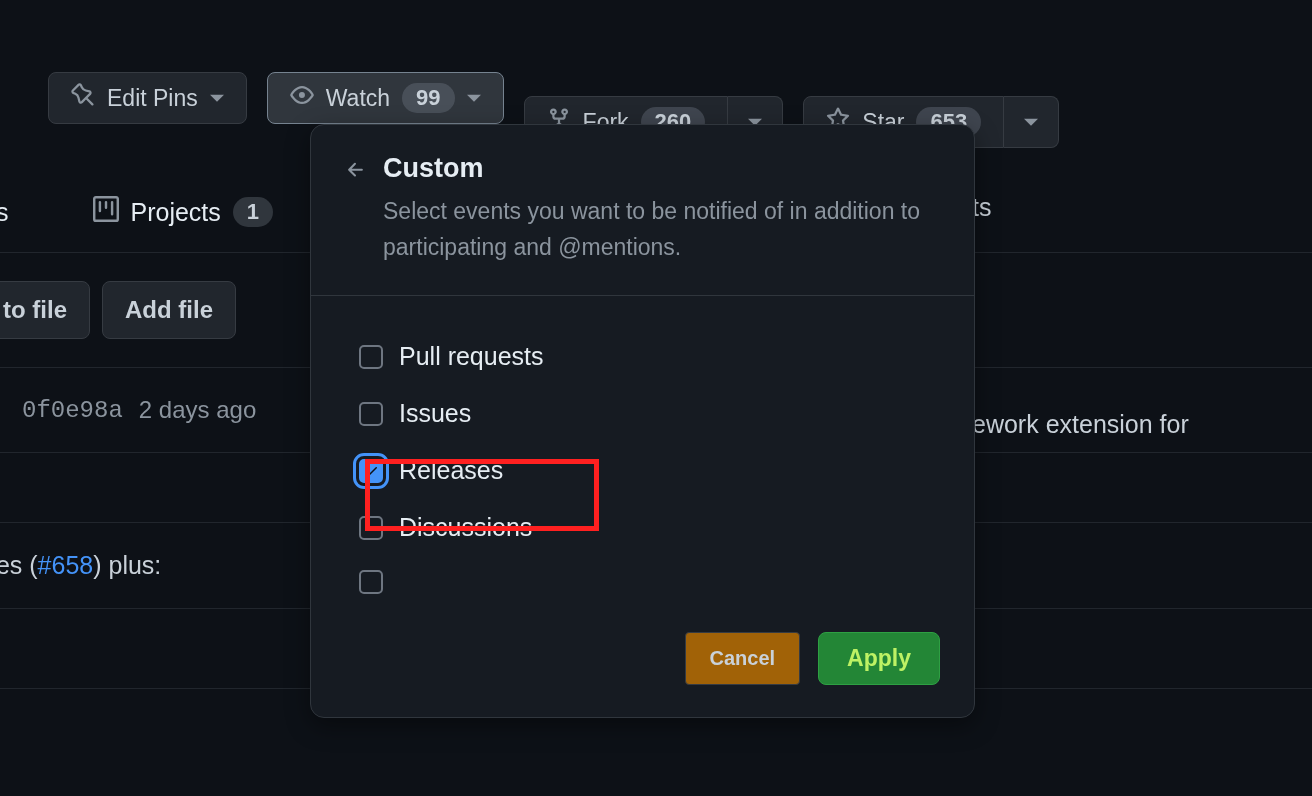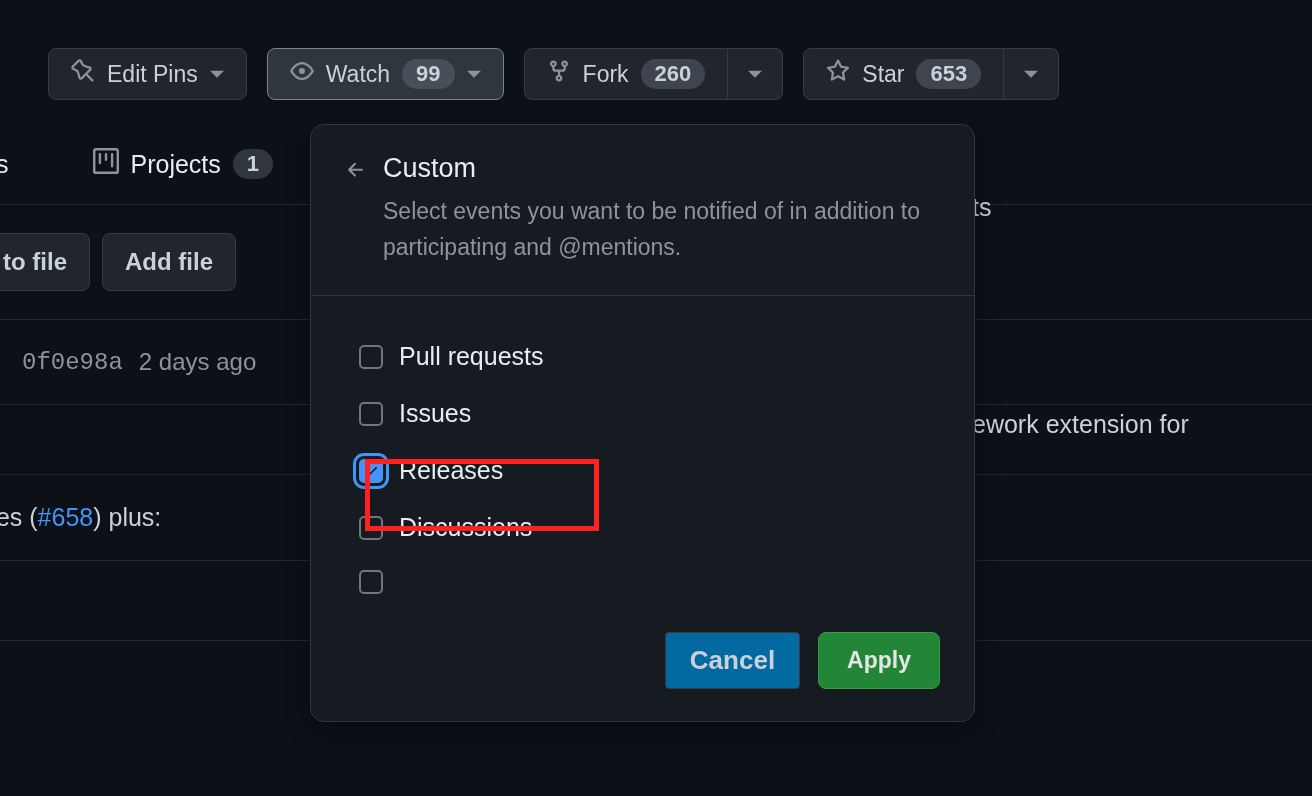--- a/index.html
+++ b/index.html
@@ -30,20 +30,21 @@
   color: #c9d1d9;
   font-size: 23px;
   font-weight: 500;
   display: inline-flex;
   align-items: center;
   gap: 12px;
   cursor: pointer;
 }
 .btn-group {
   display: inline-flex;
+  margin-top: 48px;
 }
 .btn-group .btn:first-child {
   border-top-right-radius: 0;
   border-bottom-right-radius: 0;
 }
 .btn-group .btn:last-child {
   border-top-left-radius: 0;
   border-bottom-left-radius: 0;
   border-left: none;
   padding: 10px 20px;
@@ -150,21 +151,21 @@
   border-bottom: 1px solid #30363d;
   display: flex;
   gap: 16px;
 }
 .back-btn {
   margin-top: 6px;
   cursor: pointer;
 }
 .dropdown-title {
   font-size: 27px;
-  font-weight: 400;
+  font-weight: 700;
   color: #e6edf3;
   margin-bottom: 10px;
 }
 .dropdown-sub {
   font-size: 23px;
   color: #8b949e;
   line-height: 1.55;
 }
 .options {
   padding: 32px 34px 8px 48px;
@@ -208,37 +209,37 @@
   height: 72px;
   z-index: 200;
 }
 .dropdown-footer {
   display: flex;
   justify-content: flex-end;
   gap: 18px;
   padding: 16px 34px 32px 34px;
 }
 .btn-cancel {
-  background: #0369a1;
+  background: #a16207;
   border: 1px solid #363b42;
   border-radius: 4px;
   padding: 12px 24px;
-  font-size: 26px;
+  font-size: 20px;
   font-weight: 600;
   color: #c9d1d9;
   cursor: pointer;
 }
 .btn-apply {
   background: #238636;
   border: 1px solid #2ea043;
   border-radius: 8px;
   padding: 12px 28px;
   font-size: 23px;
   font-weight: 700;
-  color: #e5e5e5;
+  color: #bef264;
   cursor: pointer;
 }
 .icon-svg { display: inline-block; vertical-align: middle; }
 </style>
 </head>
 <body>
 
 <div class="toolbar">
   <button class="btn">
     <span class="icon-svg">

